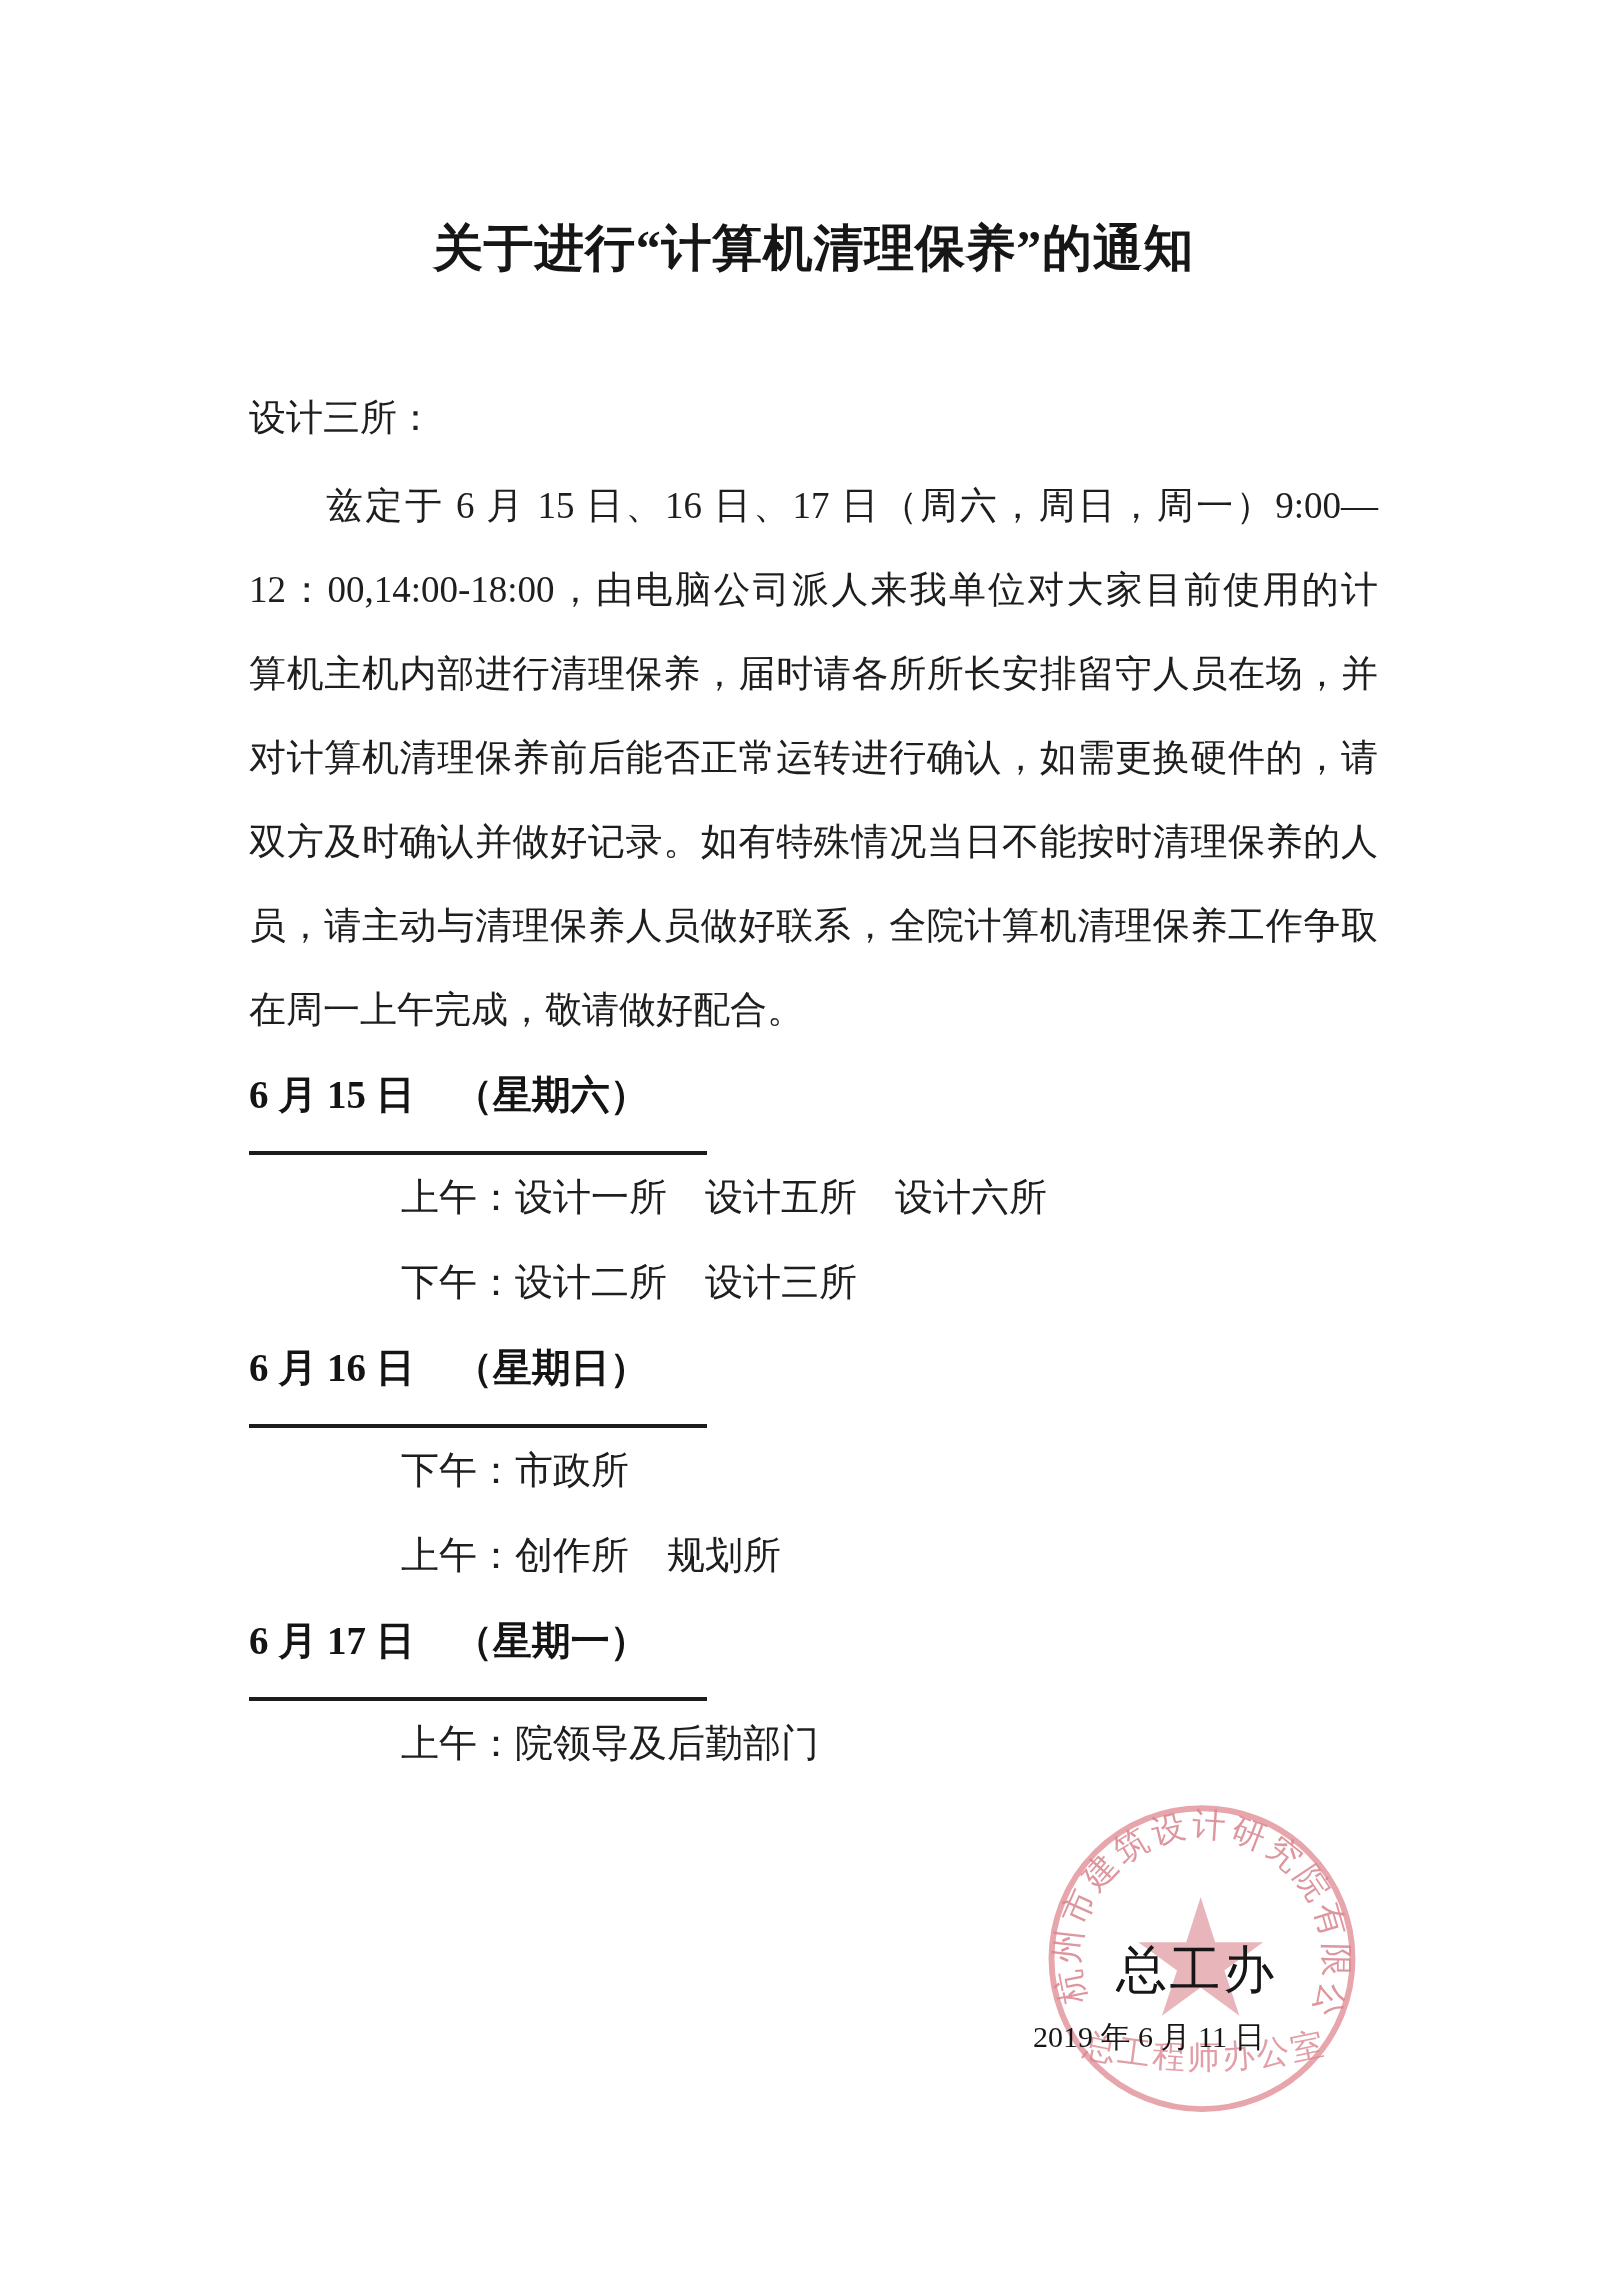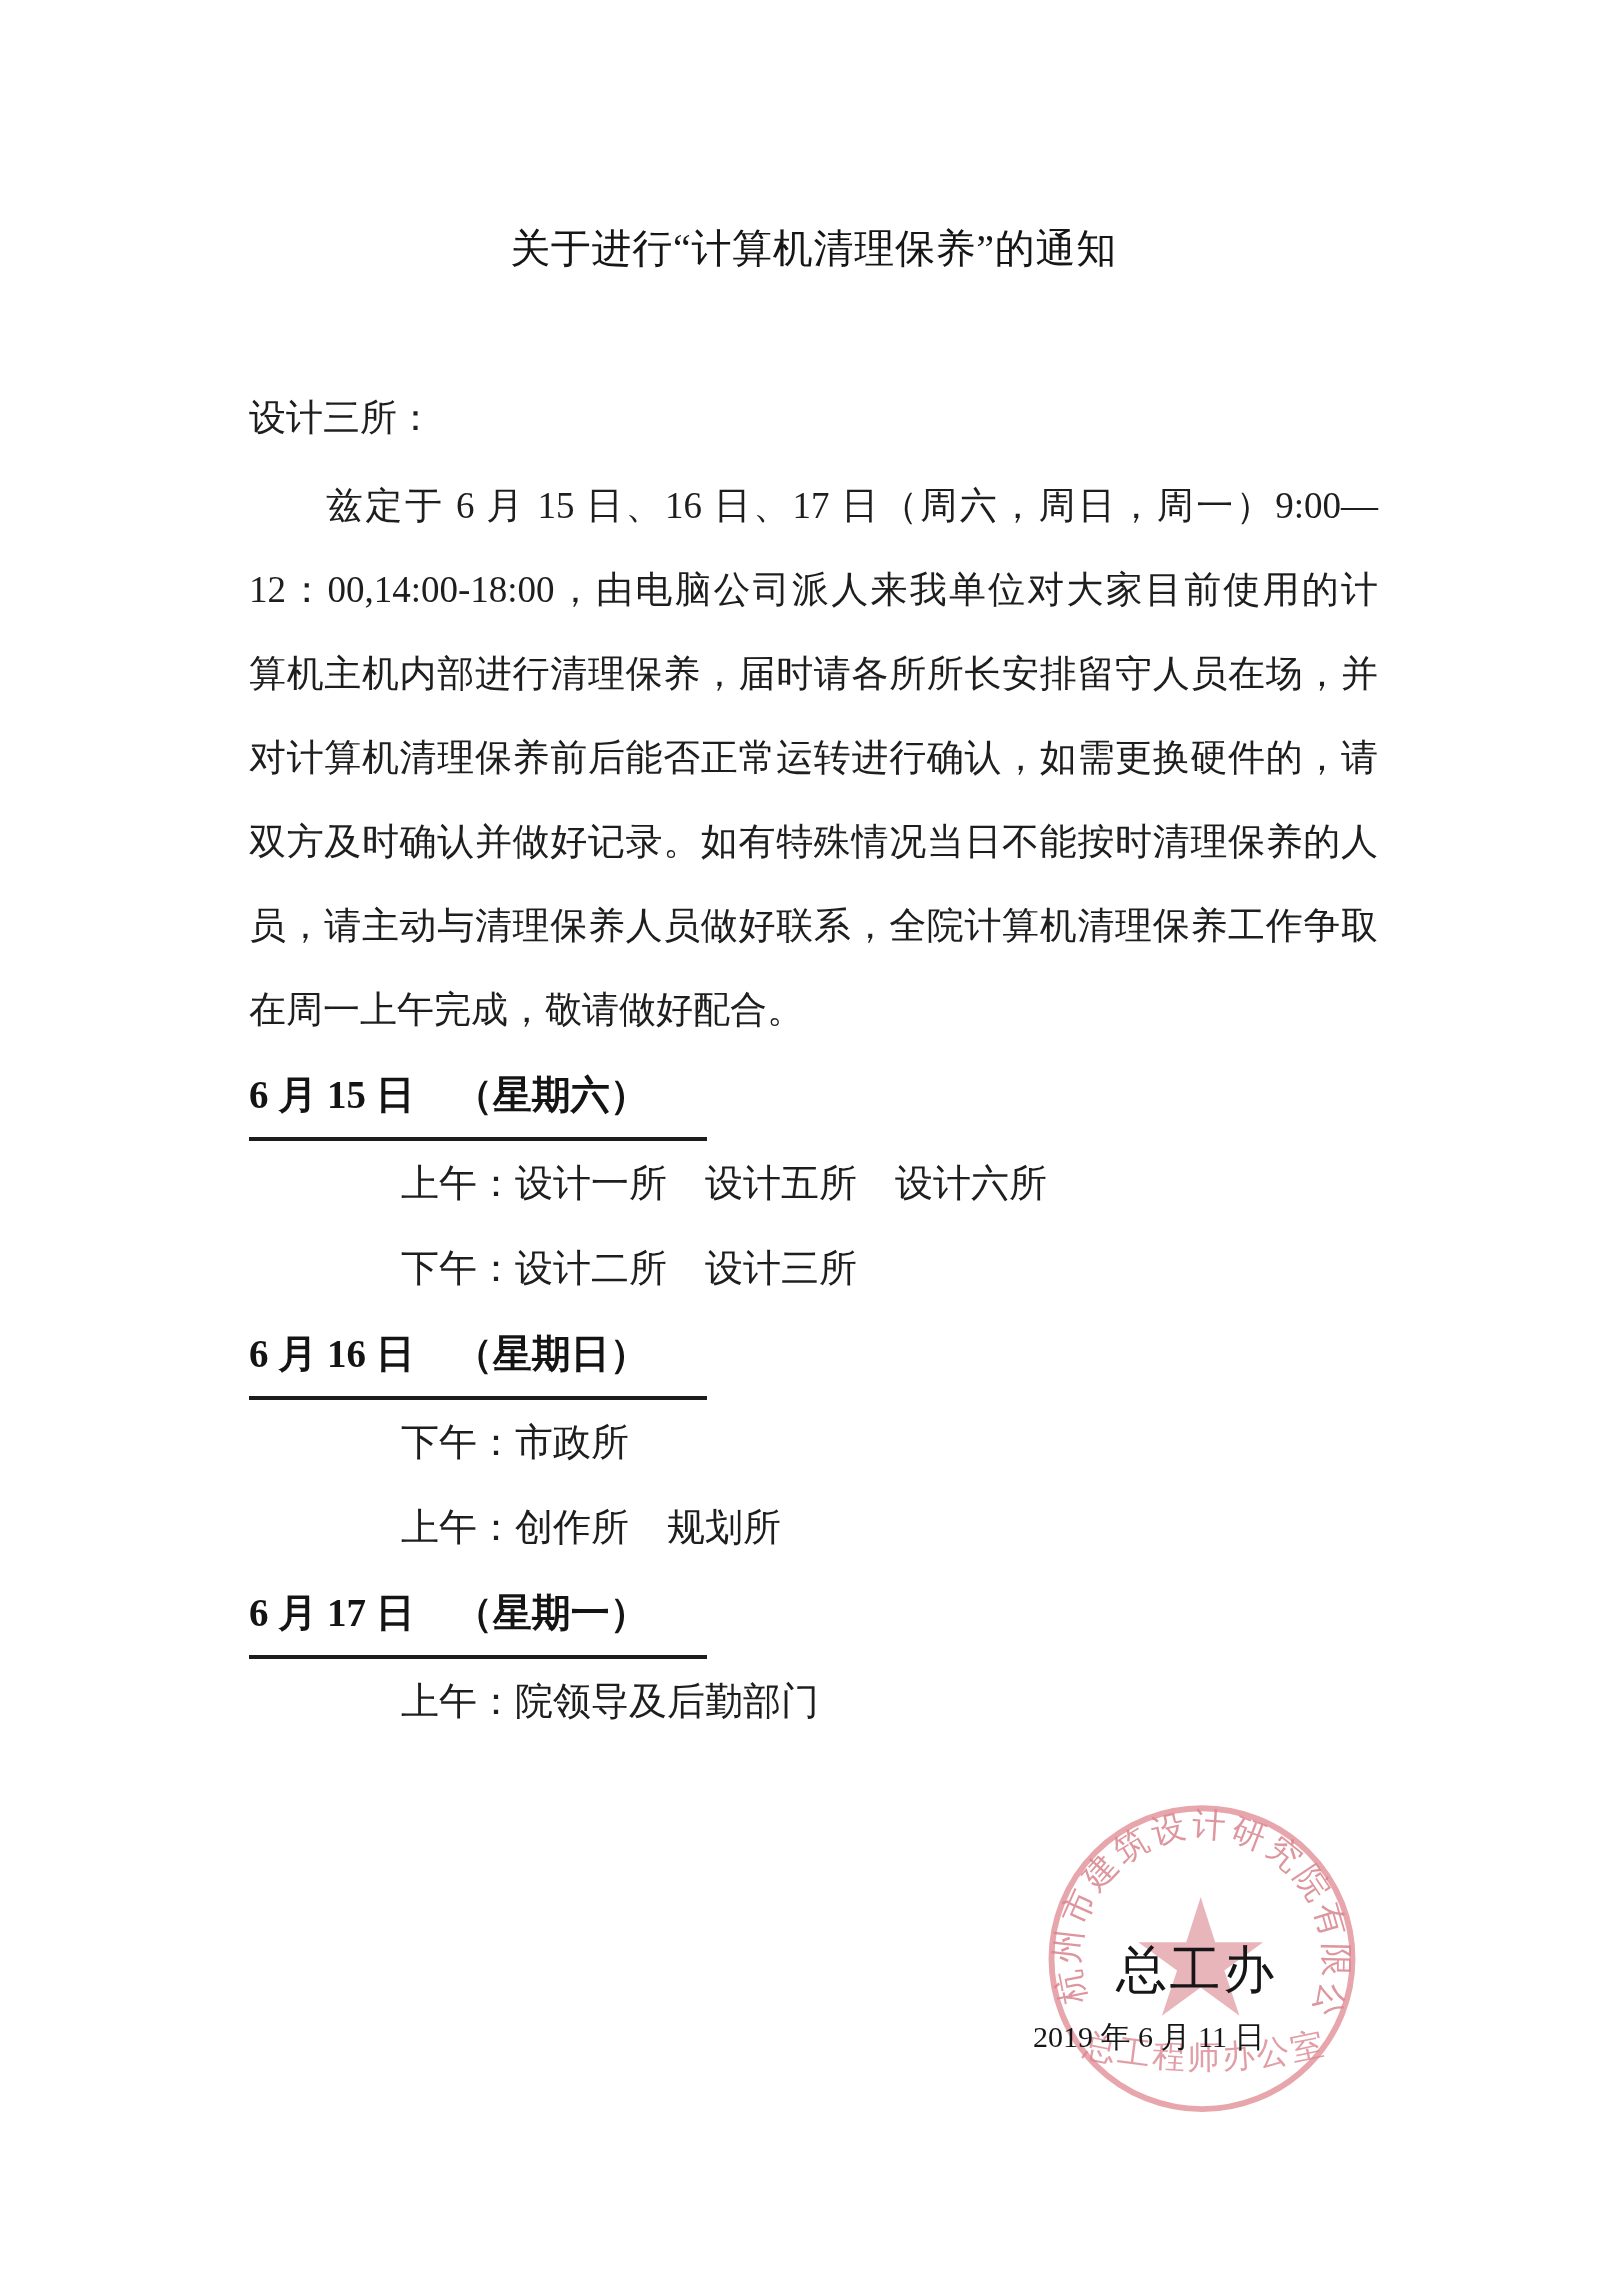--- a/index.html
+++ b/index.html
@@ -8,22 +8,22 @@
     background:#ffffff;
     position:relative;
     font-family:"Liberation Serif","DejaVu Serif",serif;
     color:#1e1e1e;
     overflow:hidden;
   }
   .content{padding:0 245px 0 249px;position:relative;z-index:3;}
   .title{
     margin-top:216px;
     text-align:center;
-    font-size:40px;
-    font-weight:normal;
+    font-size:50px;
+    font-weight:bold;
     line-height:65px;
     color:#161616;
     letter-spacing:0.7px;
   }
   .salutation{
     margin-top:111px;
     font-size:37px;
     line-height:52px;
   }
   .bline{
@@ -42,21 +42,21 @@
   .sec-header{
     font-size:39px;
     font-weight:bold;
     line-height:85px;
     color:#141414;
   }
   .sec-header .u{
     display:inline-block;
     width:458px;
     border-bottom:4.6px solid #1c1c1c;
-    padding-bottom:0;
+    padding-bottom:14px;
   }
   .sched-line{
     font-size:38px;
     line-height:85px;
     padding-left:152px;
   }
   .sig-name{
     position:absolute;
     left:1116px;top:1936px;
     font-size:51px;

